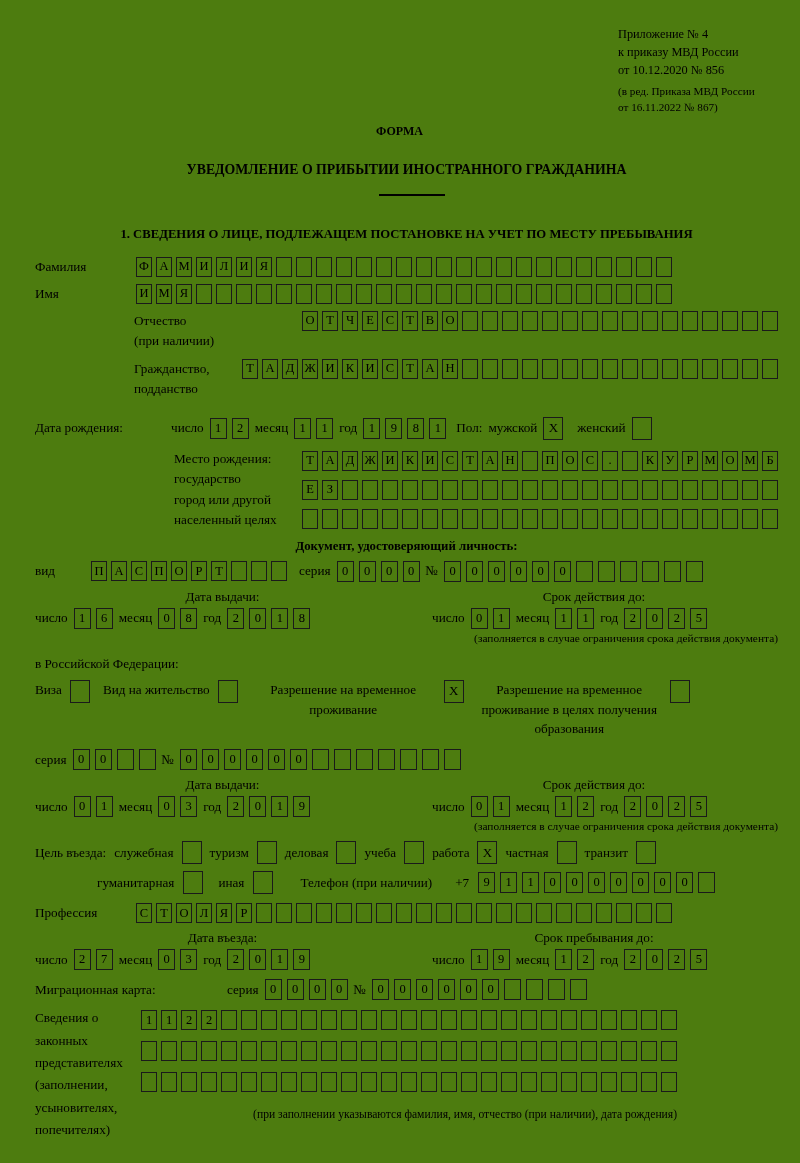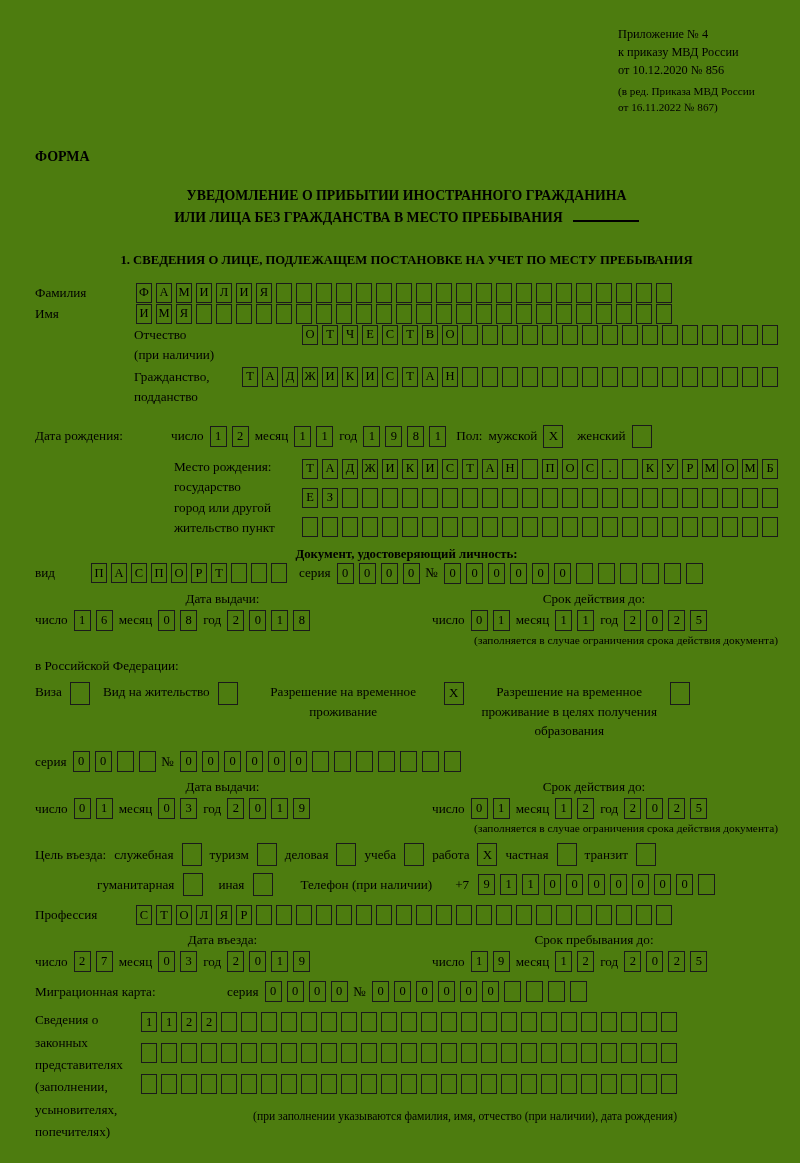--- a/index.html
+++ b/index.html
@@ -6,26 +6,26 @@
   html,body { margin:0; padding:0; background:#ffffff; }
   .page {
     width:800px; height:1163px;
     font-family:"Liberation Serif", serif;
     color:#000; background:#4d7c0f;
     padding:26px 22px 8px 35px;
     position:relative; overflow:hidden;
   }
   .annex-block { margin-left:583px; font-size:12.3px; line-height:1.45; }
   .annex-block .amend { font-size:11.2px; margin-top:5px; line-height:1.4; }
-  .forma { text-align:left; font-weight:bold; font-size:14px; margin-top:33px; padding-right:14px; }
+  .forma { text-align:center; font-weight:bold; font-size:12px; margin-top:8px; padding-right:14px; }
   .title { text-align:center; font-weight:bold; font-size:13.8px; margin-top:20px; line-height:1.6; }
   .blank-line { display:inline-block; width:66px; border-bottom:2px solid #000; height:13px; margin-left:10px; }
   .sec1 { text-align:center; font-weight:bold; font-size:12.7px; margin-top:24px; }
 
-  .frow { display:flex; align-items:center; margin-top:1px; font-size:13.2px; gap:6px; }
+  .frow { display:flex; align-items:center; margin-top:7px; font-size:13.2px; gap:6px; }
   .frow.top { align-items:flex-start;justify-content:flex-end; }
   .flabel { flex:0 0 auto; line-height:1.35; }
   .sub { line-height:1.55; }
   .cells { display:flex; gap:4px; flex:0 0 auto; }
   .cells.dc { gap:5px; }
   .cell { width:16px; height:20px; border:1.6px solid #1a1a1a; display:flex; align-items:center;
           justify-content:center; font-size:12.5px; flex:0 0 auto; }
   .cells.dc .cell { width:17px; height:21px; }
   .cbx { width:20px; height:23px; border:1.6px solid #1a1a1a; display:inline-flex; align-items:center;
          justify-content:center; font-size:13px; flex:0 0 auto; }
@@ -68,21 +68,21 @@
     <div class="amend">
       <div>(в ред. Приказа МВД России</div>
       <div>от 16.11.2022 № 867)</div>
     </div>
   </div>
 
   <div class="forma">ФОРМА</div>
 
   <div class="title">
     <div>УВЕДОМЛЕНИЕ О ПРИБЫТИИ ИНОСТРАННОГО ГРАЖДАНИНА</div>
-    <div><span>ИЛИ ЛИЦА БЕЗ ГРАЖДАНСТВА В МЕСТО ПРЕБЫВАНИЯ</span><span class="blank-line"></span></div>
+    <div><span class="blank-line"></span></div>
   </div>
 
   <div class="sec1">1. СВЕДЕНИЯ О ЛИЦЕ, ПОДЛЕЖАЩЕМ ПОСТАНОВКЕ НА УЧЕТ ПО МЕСТУ ПРЕБЫВАНИЯ</div>
 
   <div class="frow" style="margin-top:15px">
     <span class="flabel w95">Фамилия</span>
     <span class="cells">
         <span class="cell">Ф</span>
         <span class="cell">А</span>
         <span class="cell">М</span>
@@ -239,21 +239,21 @@
     <span class="cbx">X</span>
     <span class="flabel" style="margin-left:8px">женский</span>
     <span class="cbx"></span>
   </div>
 
   <div class="frow top" style="margin-top:9px">
     <span class="flabel w122 sub">
       <span>Место рождения:</span><br>
       <span>государство</span><br>
       <span>город или другой</span><br>
-      <span>жительство пункт</span>
+      <span>населенный целях</span>
     </span>
     <span style="display:flex;flex-direction:column;gap:9px;padding-top:2px">
       <span class="cells">
           <span class="cell">Т</span>
           <span class="cell">А</span>
           <span class="cell">Д</span>
           <span class="cell">Ж</span>
           <span class="cell">И</span>
           <span class="cell">К</span>
           <span class="cell">И</span>

